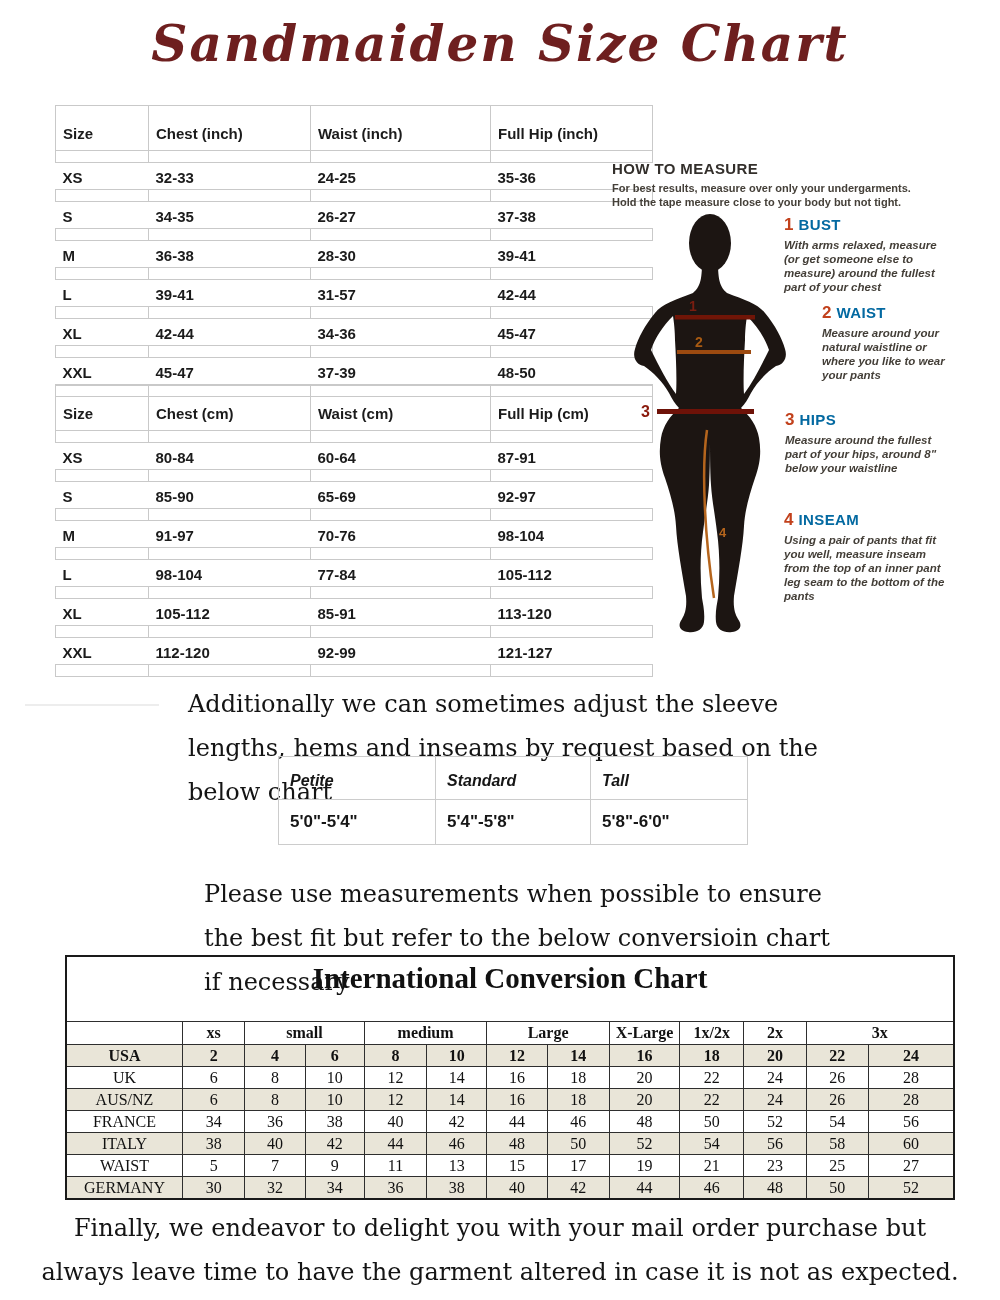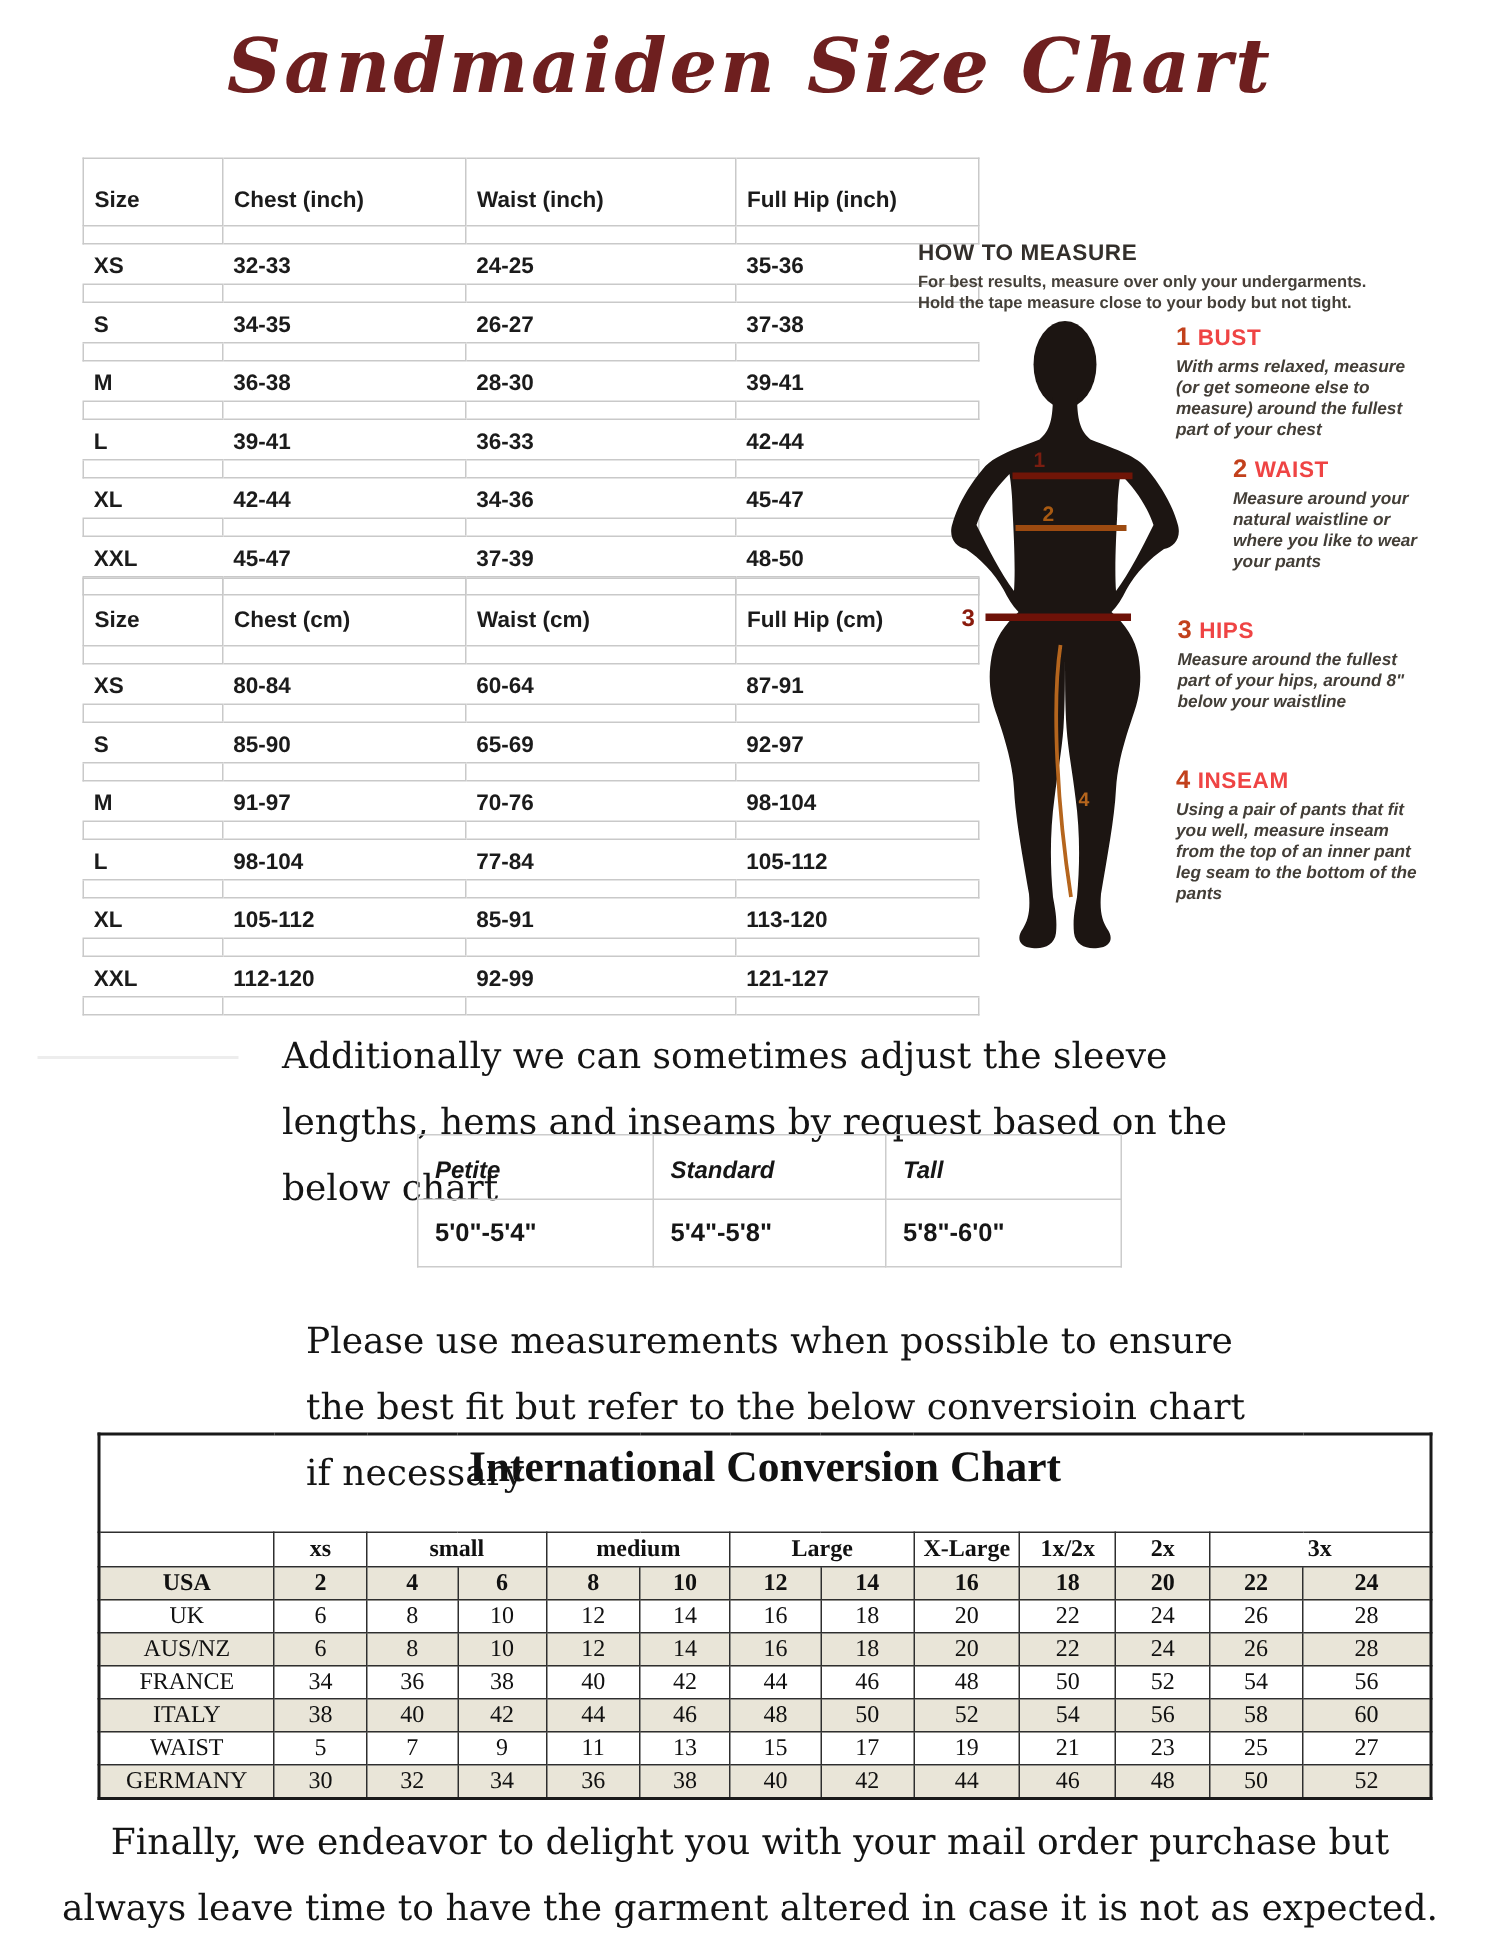--- a/index.html
+++ b/index.html
@@ -37,21 +37,21 @@
   .htm-title{font-weight:bold;font-size:15px;color:#332f2b;letter-spacing:.4px;}
   .htm-intro{margin-top:4px;font-weight:bold;font-size:11px;line-height:14px;color:#454039;}
   .figure-svg{position:absolute;left:3px;top:50px;}
   .step{position:absolute;width:160px;}
   .step1{left:172px;top:55px;}
   .step2{left:210px;top:143px;width:140px;}
   .step3{left:173px;top:250px;}
   .step4{left:172px;top:350px;width:166px;}
   .step-h{font-weight:bold;font-size:15px;letter-spacing:.4px;}
   .step-h .num{color:#c2411c;font-size:17px;}
-  .step-h .lbl{color:#ef4444;}
+  .step-h .lbl{color:#0369a1;}
   .step-t{margin-top:3px;font-weight:bold;font-size:11.5px;line-height:14px;color:#433e37;font-style:italic;}
 
   
   .note{
     position:absolute;font-family:"DejaVu Serif", serif;font-size:24px;
     line-height:44px;color:#141414;margin:0;
   }
   .note-adjust{left:188px;top:682px;width:652px;}
   .note-measure{left:204px;top:872px;width:635px;}
   .note-closing{left:35px;top:1206px;width:930px;text-align:center;}
@@ -145,21 +145,21 @@
       </tr>
       <tr class="sp">
         <td></td>
         <td></td>
         <td></td>
         <td></td>
       </tr>
       <tr>
         <td>L</td>
         <td>39-41</td>
-        <td>36-33</td>
+        <td>31-57</td>
         <td>42-44</td>
       </tr>
       <tr class="sp">
         <td></td>
         <td></td>
         <td></td>
         <td></td>
       </tr>
       <tr>
         <td>XL</td>

